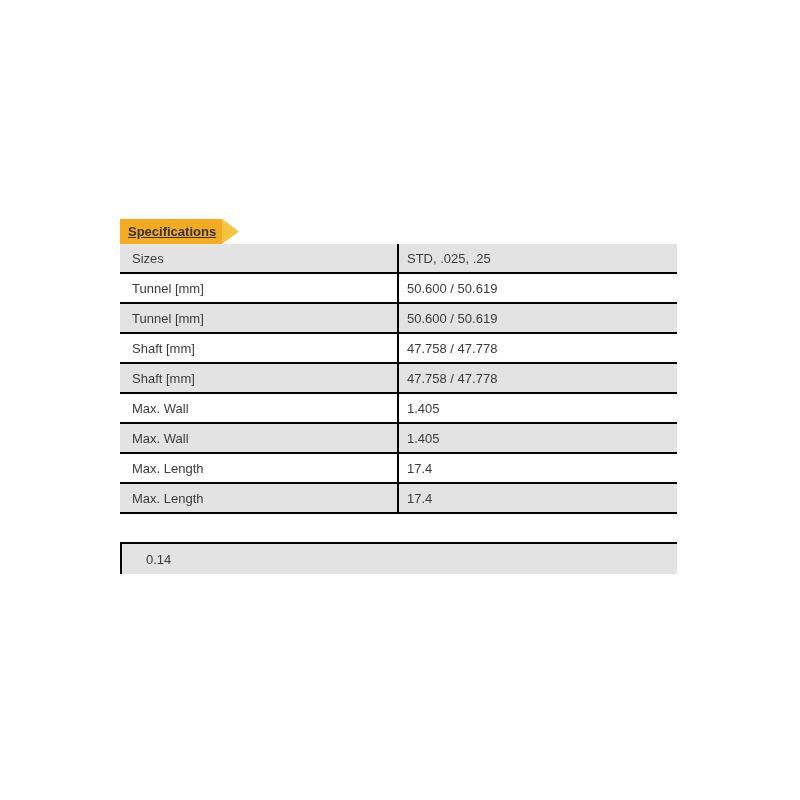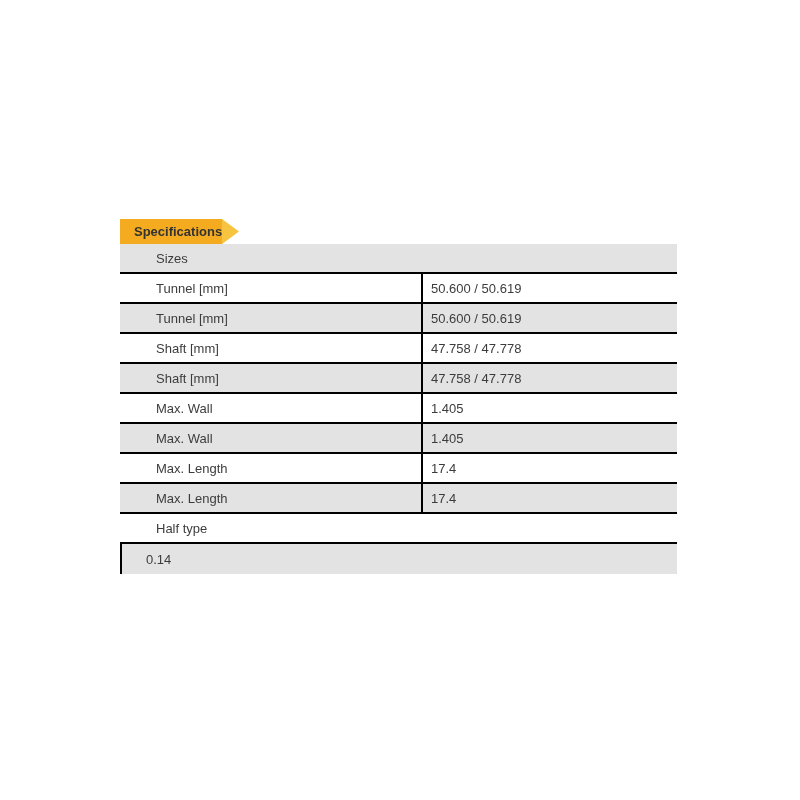--- a/index.html
+++ b/index.html
@@ -36,26 +36,27 @@
   .tab-arrow-point {
     position: absolute;
     left: 102px;
     top: 0;
     width: 17px;
     height: 25px;
     clip-path: polygon(0 0, 100% 50%, 0 100%);
   }
   .tab-label {
     position: absolute;
-    left: 14px;
+    left: 8px;
     top: 0;
     line-height: 25px;
     font-size: 13px;
     font-weight: bold;
     white-space: nowrap;
+    text-decoration: underline;
   }
   
   .spec-table {
     width: 557px;
   }
   .spec-row {
     display: flex;
     height: 30px;
     box-sizing: border-box;
     background: #ffffff;
@@ -69,21 +70,20 @@
   .cell {
     box-sizing: border-box;
     display: flex;
     align-items: center;
     font-size: 13px;
     white-space: nowrap;
   }
   .label-cell {
     width: 277px;
     padding-left: 12px;
-    margin-left: 24px;
   }
   .value-cell {
     flex: 1;
     padding-left: 8px;
     border-left: 2px solid #000000;
   }
 </style>
 </head>
 <body style="background: rgb(255, 255, 255);">
 
@@ -92,20 +92,23 @@
   <div class="spec-tab">
     <div class="tab-body" style="background: rgb(244, 171, 32);"></div>
     <div class="tab-arrow-point" style="background: rgb(247, 196, 64);"></div>
     <span class="tab-label" style="color: rgb(51, 51, 51);">Specifications</span>
   </div>
 
   <div class="spec-table">
   <div class="spec-row shaded bordered">
     <div class="cell label-cell" style="color: rgb(60, 60, 60);">
       <span>Sizes</span>
+    </div>
+    <div class="cell value-cell" style="color: rgb(60, 60, 60);">
+      <span>STD, .025, .25</span>
     </div>
   </div>
 
   <div class="spec-row bordered">
     <div class="cell label-cell" style="color: rgb(60, 60, 60);">
       <span>Tunnel [mm]</span>
     </div>
     <div class="cell value-cell" style="color: rgb(60, 60, 60);">
       <span>50.600 / 50.619</span>
     </div>
@@ -168,23 +171,20 @@
   <div class="spec-row shaded bordered">
     <div class="cell label-cell" style="color: rgb(60, 60, 60);">
       <span>Max. Length</span>
     </div>
     <div class="cell value-cell" style="color: rgb(60, 60, 60);">
       <span>17.4</span>
     </div>
   </div>
 
   <div class="spec-row bordered">
-    <div class="cell label-cell" style="color: rgb(60, 60, 60);">
-      <span>Half type</span>
-    </div>
   </div>
 
   <div class="spec-row shaded">
     <div class="cell value-cell" style="color: rgb(60, 60, 60); padding-left: 24px;">
       <span>0.14</span>
     </div>
   </div>
 </div>
 
 </div>

